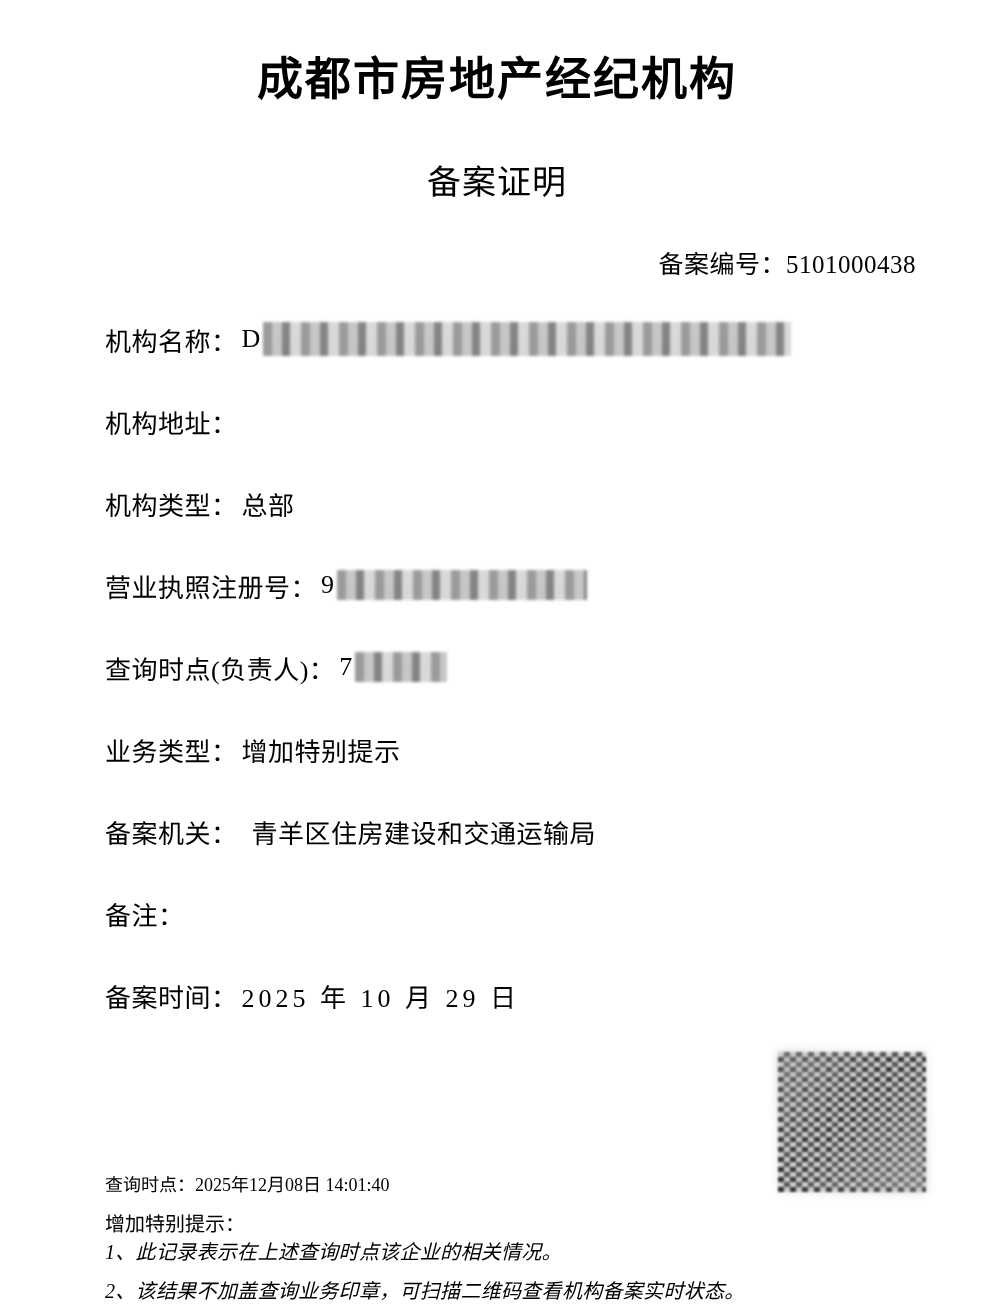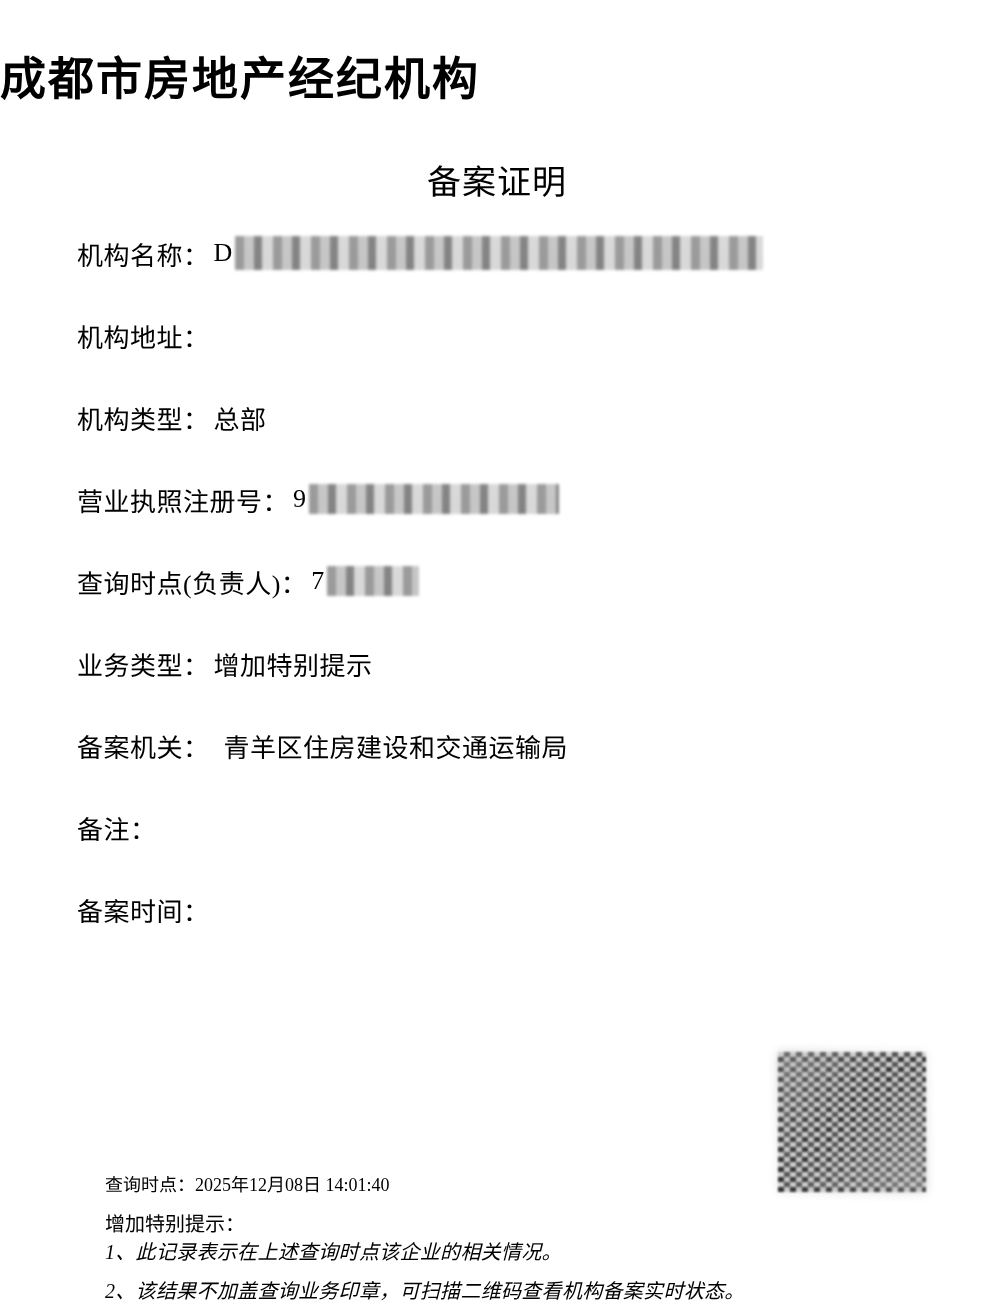--- a/index.html
+++ b/index.html
@@ -16,21 +16,21 @@
     overflow: hidden;
   }
   .page {
     position: relative;
     width: 994px;
     height: 1310px;
     box-sizing: border-box;
     padding: 0;
   }
   .title-main {
-    text-align: left;
+    text-align: center;
     font-size: 46px;
     font-weight: 700;
     letter-spacing: 2px;
     margin-top: 52px;
     line-height: 1.2;
   }
   .title-sub {
     text-align: center;
     font-size: 34px;
     font-weight: 400;
@@ -38,22 +38,22 @@
     margin-top: 48px;
   }
   .record-no {
     text-align: right;
     font-size: 25px;
     margin-top: 40px;
     padding-right: 78px;
     letter-spacing: 0.5px;
   }
   .fields {
-    margin-top: 26px;
-    padding-left: 77px;
+    margin-top: 36px;
+    padding-left: 105px;
   }
   .field-row {
     display: flex;
     align-items: center;
     font-size: 26px;
     height: 46px;
     margin-bottom: 36px;
     letter-spacing: 0.5px;
   }
   .field-label {
@@ -133,20 +133,23 @@
   }
 </style>
 </head>
 <body>
 
 <div class="page">
 
   <div class="title-main">成都市房地产经纪机构</div>
   <div class="title-sub">备案证明</div>
 
+  <div class="record-no">
+    <span>备案编号：</span><span>5101000438</span>
+  </div>
 
   <div class="fields">
 
     <div class="field-row">
       <span class="field-label">机构名称：</span>
       <span class="field-value">D</span>
       <span class="redacted name"></span>
     </div>
 
     <div class="field-row">
@@ -180,20 +183,21 @@
       <span class="field-value" style="margin-left:14px;">青羊区住房建设和交通运输局</span>
     </div>
 
     <div class="field-row">
       <span class="field-label">备注：</span>
       <span class="field-value"></span>
     </div>
 
     <div class="field-row">
       <span class="field-label">备案时间：</span>
+      <span class="field-value spaced">2025 年 10 月 29 日</span>
     </div>
 
   </div>
 
   <div class="qr"></div>
 
   <div class="footer">
     <div class="footer-query">
       <span>查询时点：</span><span>2025年12月08日  14:01:40</span>
     </div>

